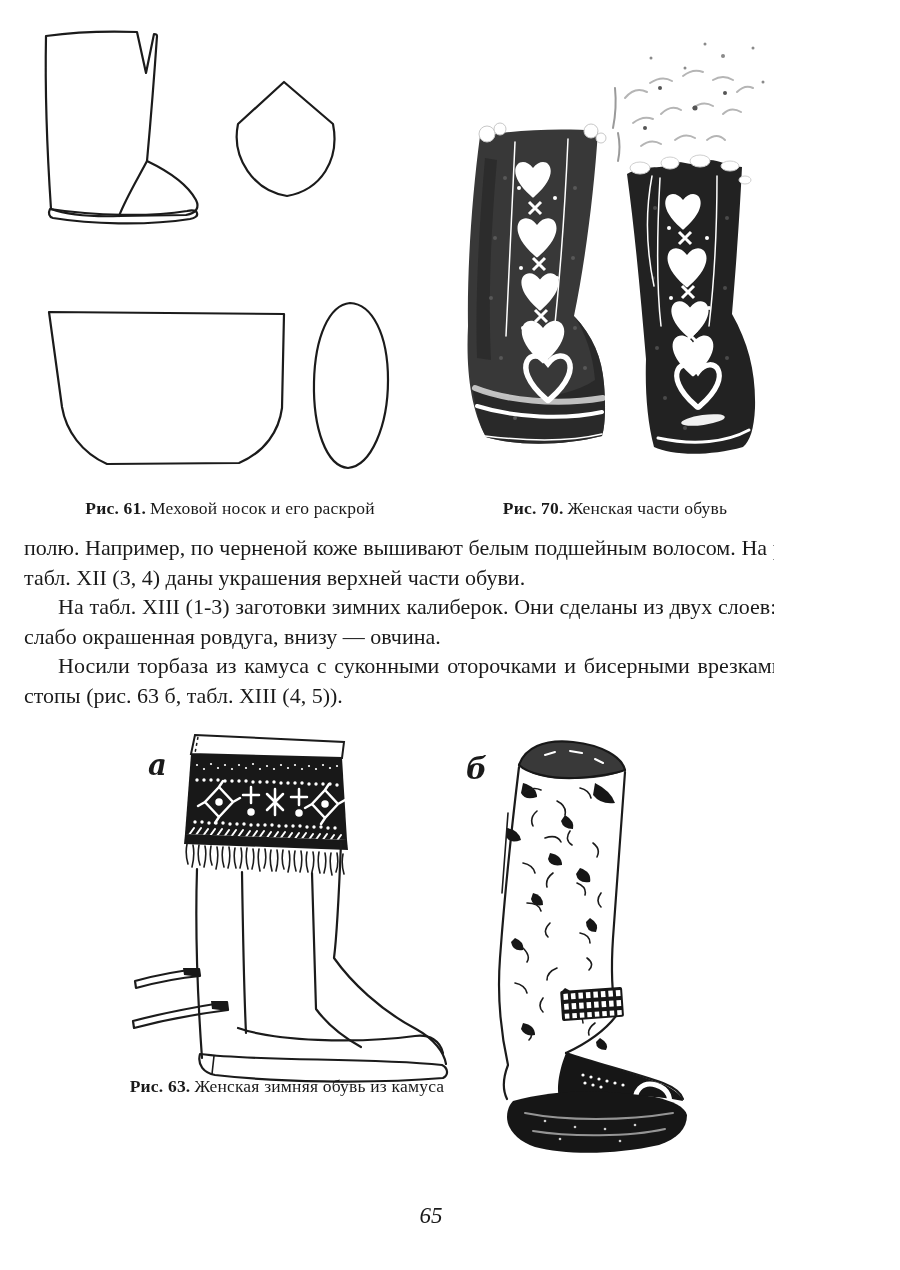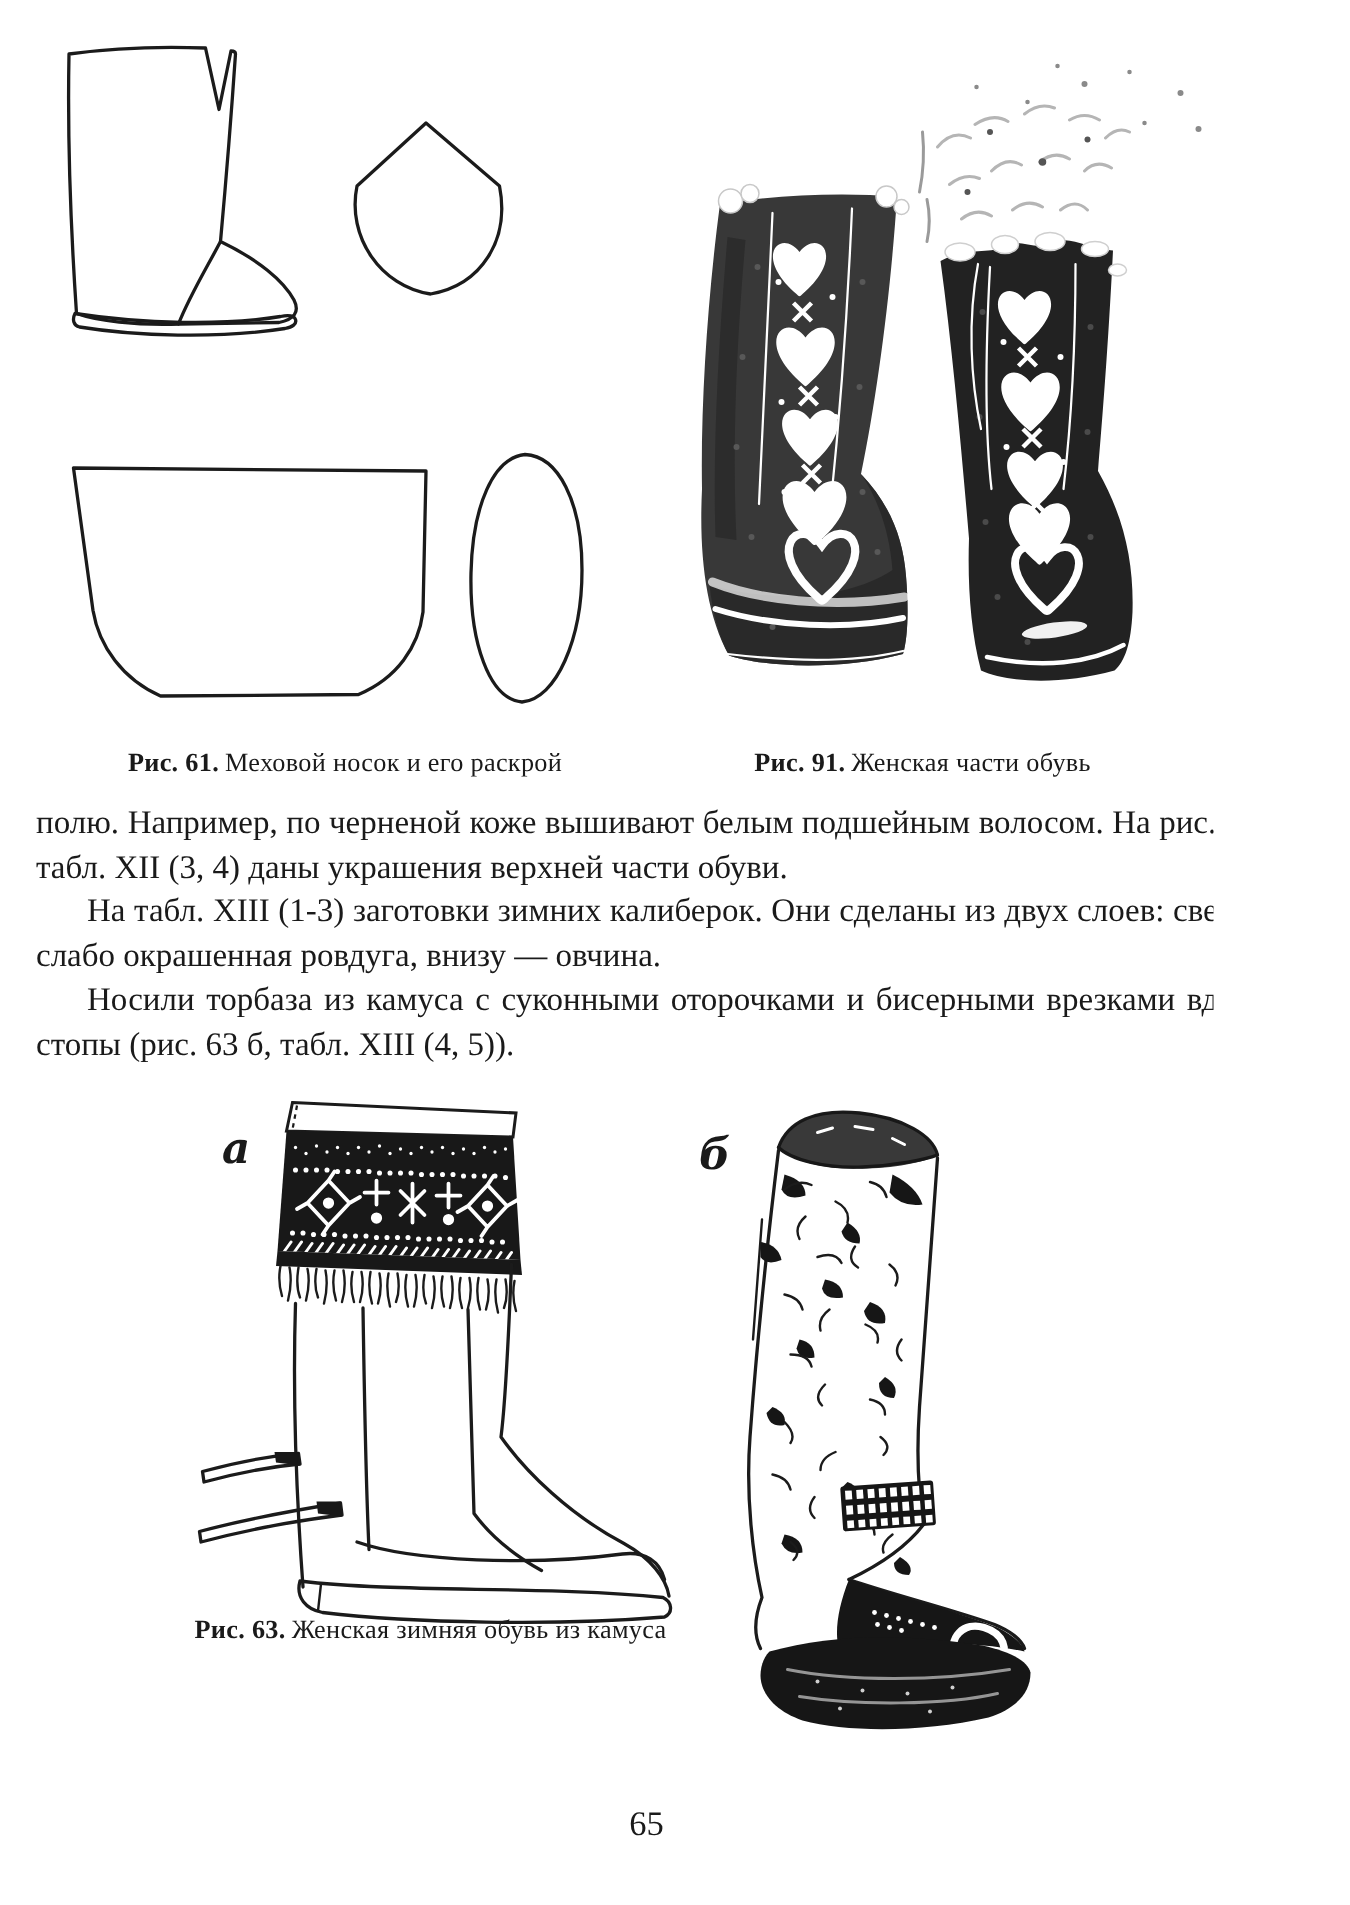--- a/index.html
+++ b/index.html
@@ -1,27 +1,27 @@
 <!DOCTYPE html>
 <html><head>
 <meta charset="utf-8">
 <style>
   html,body{margin:0;padding:0;background:#ffffff;}
   .page{position:relative;width:774px;height:1270px;background:#ffffff;overflow:hidden;
-        font-family:"Liberation Serif",serif;color:#1a1a1a;padding-left:35px;}
+        font-family:"Liberation Serif",serif;color:#1a1a1a;}
   svg{position:absolute;}
   .cap{position:absolute;font-size:17.5px;text-align:center;letter-spacing:.2px;white-space:nowrap;}
   .cap b{font-weight:bold;margin-right:4px;}
   .bodytext{position:absolute;left:24px;top:533px;width:820px;
             font-size:22px;line-height:29.6px;text-align:justify;}
   .bodytext p{margin:0;text-indent:0;}
   .bodytext p.ind{text-indent:34px;}
   .figlabel{position:absolute;font-style:italic;font-weight:bold;font-size:29px;
             font-family:"DejaVu Serif",serif;}
-  .pagenum{position:absolute;left:0;top:1203px;width:862px;text-align:center;font-size:23px;}
+  .pagenum{position:absolute;left:0;top:1203px;width:862px;text-align:center;font-size:23px;font-style:italic;}
   .ln{stroke:#1b1b1b;stroke-width:2.2;fill:none;stroke-linecap:round;stroke-linejoin:round;}
   .lnt{stroke:#1b1b1b;stroke-width:1.6;fill:none;stroke-linecap:round;}
   .wht{stroke:#ffffff;fill:none;stroke-linecap:round;}
 </style>
 </head>
 <body>
 
 <div class="page">
 
   <svg style="left:20px;top:20px" width="420" height="460" viewBox="0 0 420 460">
@@ -160,21 +160,21 @@
       </g>
       <ellipse cx="248" cy="392" rx="22" ry="5" fill="#f0f0f0" transform="rotate(-8 248 392)"></ellipse>
       <path class="wht" stroke="#d5d5d5" stroke-width="3" d="M 203 410 C 240 418 272 414 294 402"></path>
     </g>
   </svg>
 
   <div class="cap" style="left:20px;top:498px;width:420px">
     <b>Рис. 61.</b><span>Меховой носок и его раскрой</span>
   </div>
   <div class="cap" style="left:425px;top:498px;width:380px">
-    <b>Рис. 91.</b><span>Женская части обувь</span>
+    <b>Рис. 70.</b><span>Женская части обувь</span>
   </div>
 
   <div class="bodytext">
     <p>полю. Например, по черненой коже вышивают белым подшейным волосом. На рис. 64, табл. XII (3, 4) даны украшения верхней части обуви.</p>
     <p class="ind">На табл. XIII (1-3) заготовки зимних калиберок. Они сделаны из двух слоев: сверху слабо окрашенная ровдуга, внизу — овчина.</p>
     <p class="ind">Носили торбаза из камуса с суконными оторочками и бисерными врезками вдоль стопы (рис. 63 б, табл. XIII (4, 5)).</p>
   </div>
 
   <div class="figlabel" style="left:148px;top:748px">а</div>
   <div class="figlabel" style="left:466px;top:752px">б</div>

